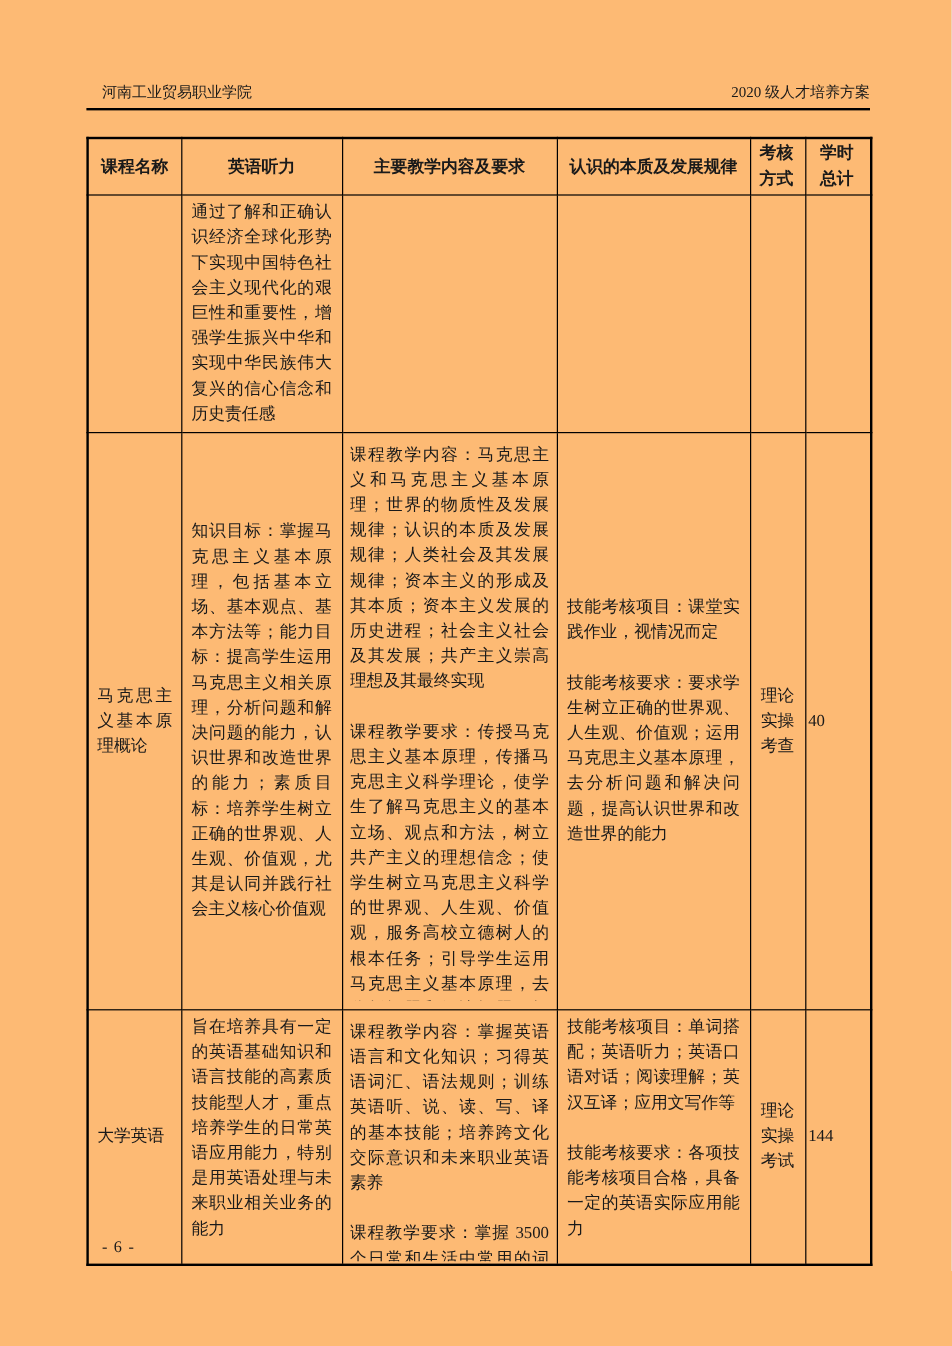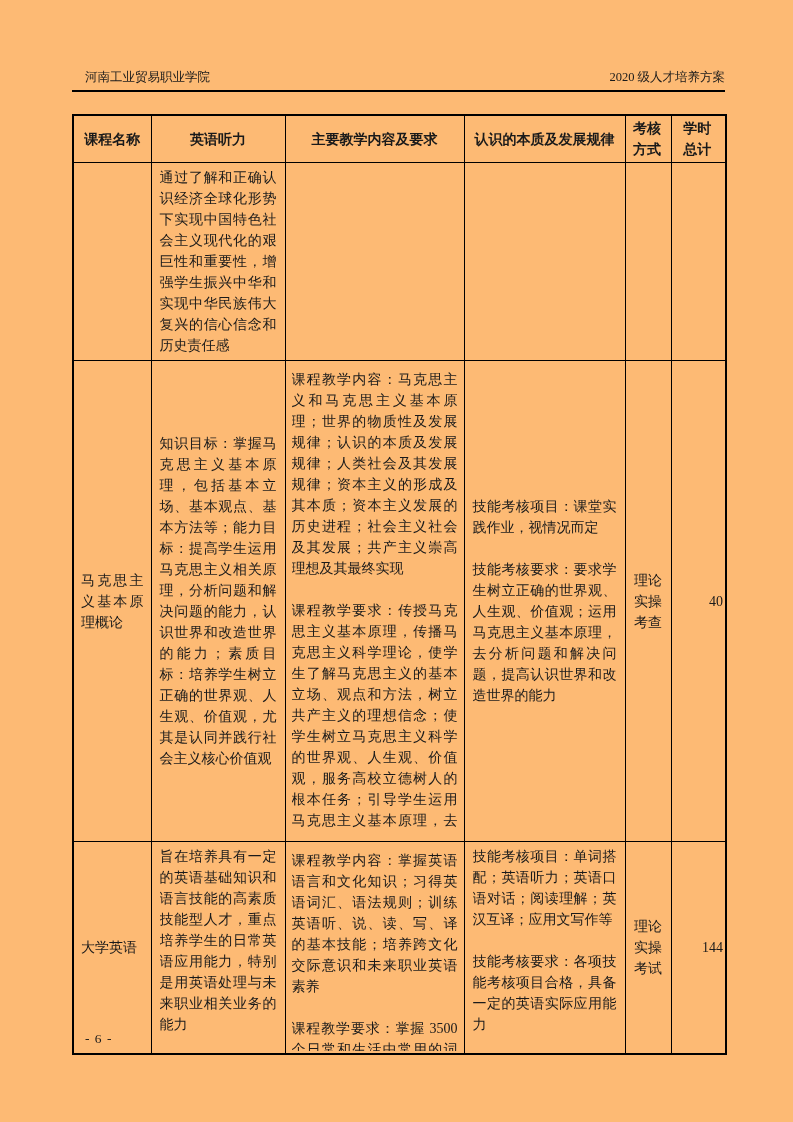--- a/index.html
+++ b/index.html
@@ -43,21 +43,21 @@
   }
   tr.h-head { height: 40px; }
   tr.h-r1 { height: 190px; }
   tr.h-r2 { height: 481px; }
   tr.h-r3 { height: 207px; }
   td.c-name  { padding: 2px 7px; text-align: justify; }
   td.c-obj   { padding: 4px 8px; text-align: justify; }
   td.c-cont  { padding: 8px 6px 2px 6px; text-align: justify; vertical-align: top; }
   td.c-skill { padding: 4px 8px; text-align: justify; }
   td.c-meth  { text-align: center; padding: 2px; }
-  td.c-hours { text-align: right; padding: 2px; }
+  td.c-hours { text-align: left; padding: 2px; }
   td.vtop { vertical-align: top; }
   .r1-obj { padding-top: 6px; margin-left: 40px; }
   .r3-pad { padding-top: 8px; }
   .narrow { width: 30px; margin: 0 auto; text-align: left; }
   .para + .para { margin-top: 21px; }
   .clip-tall { max-height: 465px; overflow: hidden; }
   .clip-short { max-height: 201px; overflow: hidden; }
   .r3-cont { line-height: 20px; padding-top: 4px; }
   .page-footer {
     position: absolute; top: 1031px; left: 85px;

